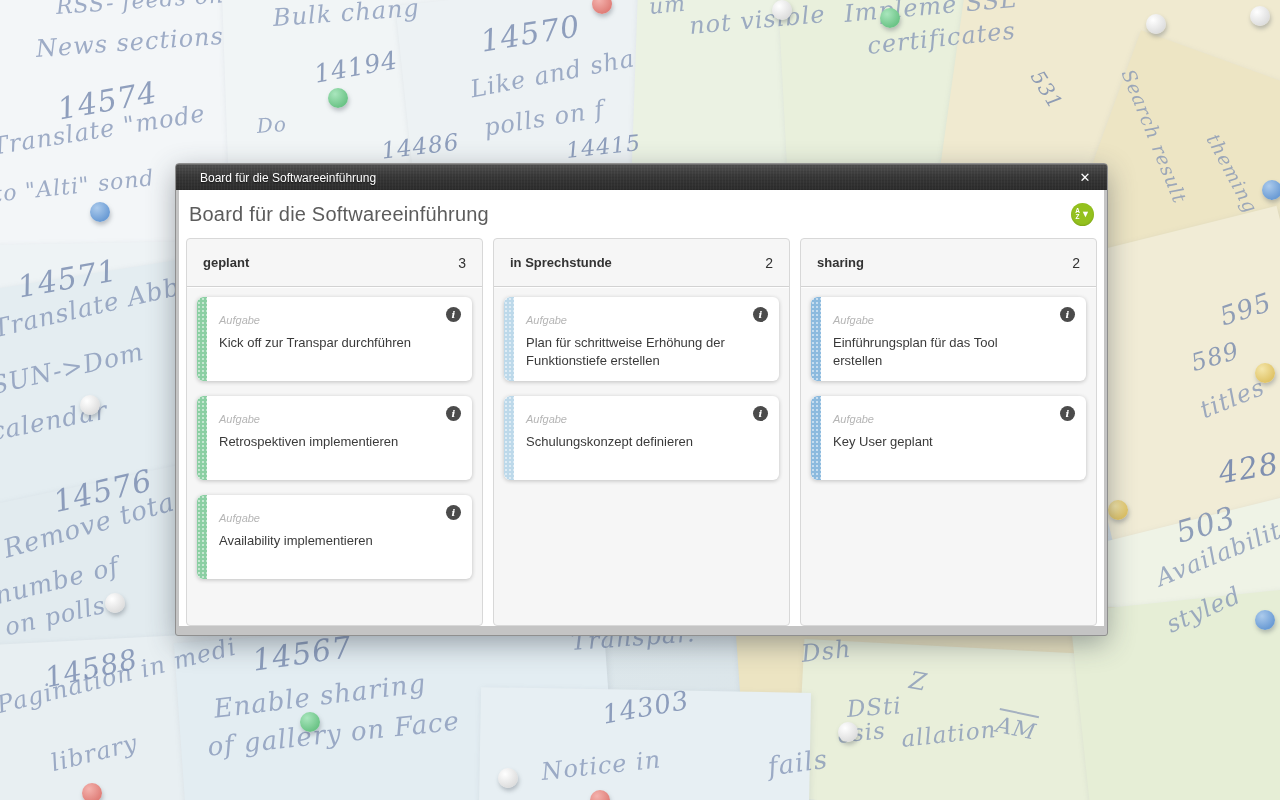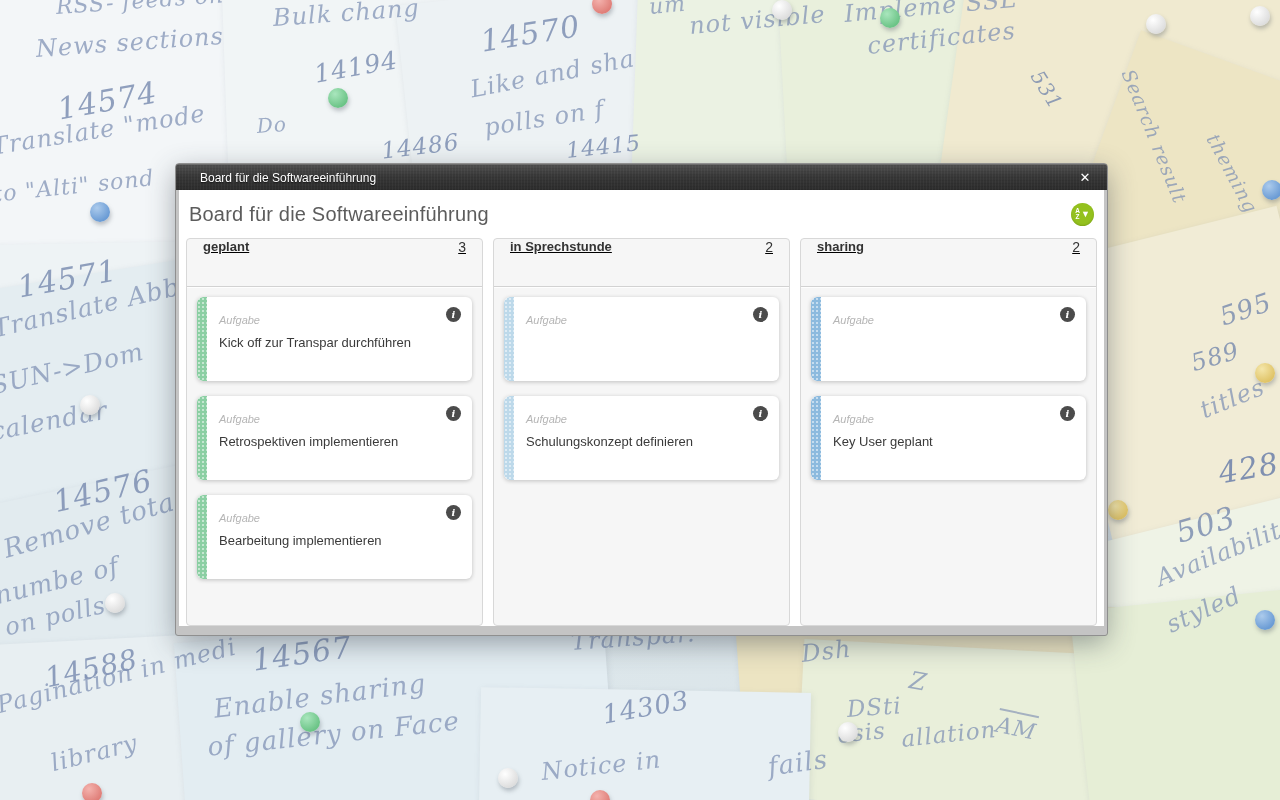--- a/index.html
+++ b/index.html
@@ -56,22 +56,22 @@
   }
   .sort-letters{display:flex;flex-direction:column;color:#fff;font-size:6.5px;font-weight:bold;line-height:6px;text-align:center;}
   .sort-arrow{color:#fff;font-size:9px;line-height:9px;}
   
   .board{display:flex;gap:10px;height:388px;}
   .column{
     flex:1;background:#f6f6f6;border:1px solid #d8d8d8;border-radius:4px;
     box-sizing:border-box;overflow:hidden;
   }
   .col-header{
-    height:47px;display:flex;align-items:flex-start;justify-content:space-between;
-    padding:0 16px;border-bottom:1px solid #d2d2d2;box-shadow:0 1px 0 rgba(255,255,255,.9);text-decoration:underline;
+    height:47px;display:flex;align-items:center;justify-content:space-between;
+    padding:0 16px;border-bottom:1px solid #d2d2d2;box-shadow:0 1px 0 rgba(255,255,255,.9);
   }
   .col-name{font-size:13px;font-weight:bold;color:#333;}
   .col-count{font-size:14px;color:#333;}
   .cards{padding:10px;}
   .card{
     position:relative;min-height:84px;background:#fff;border-radius:6px;
     margin-bottom:15px;box-shadow:0 1px 4px rgba(0,0,0,.22);cursor:pointer;
     box-sizing:border-box;padding:13px 38px 10px 22px;overflow:hidden;
   }
   .card::before{
@@ -216,52 +216,54 @@
             <div class="card-title">Kick off zur Transpar durchführen</div>
             <span class="info-icon">i</span>
           </div>
           <div class="card">
             <span class="card-type">Aufgabe</span>
             <div class="card-title">Retrospektiven implementieren</div>
             <span class="info-icon">i</span>
           </div>
           <div class="card">
             <span class="card-type">Aufgabe</span>
-            <div class="card-title">Bearbeitung implementieren</div>
+            <div class="card-title">Availability implementieren</div>
             <span class="info-icon">i</span>
           </div>
         </div>
       </div>
 
       <div class="column acc1">
         <div class="col-header">
           <span class="col-name">in Sprechstunde</span>
           <span class="col-count">2</span>
         </div>
         <div class="cards">
           <div class="card">
             <span class="card-type">Aufgabe</span>
+            <div class="card-title">Plan für schrittweise Erhöhung der Funktionstiefe erstellen</div>
             <span class="info-icon">i</span>
           </div>
           <div class="card">
             <span class="card-type">Aufgabe</span>
             <div class="card-title">Schulungskonzept definieren</div>
             <span class="info-icon">i</span>
           </div>
         </div>
       </div>
 
       <div class="column acc2">
         <div class="col-header">
           <span class="col-name">sharing</span>
           <span class="col-count">2</span>
         </div>
         <div class="cards">
           <div class="card">
             <span class="card-type">Aufgabe</span>
+            <div class="card-title">Einführungsplan für das Tool erstellen</div>
             <span class="info-icon">i</span>
           </div>
           <div class="card">
             <span class="card-type">Aufgabe</span>
             <div class="card-title">Key User geplant</div>
             <span class="info-icon">i</span>
           </div>
         </div>
       </div>
 

